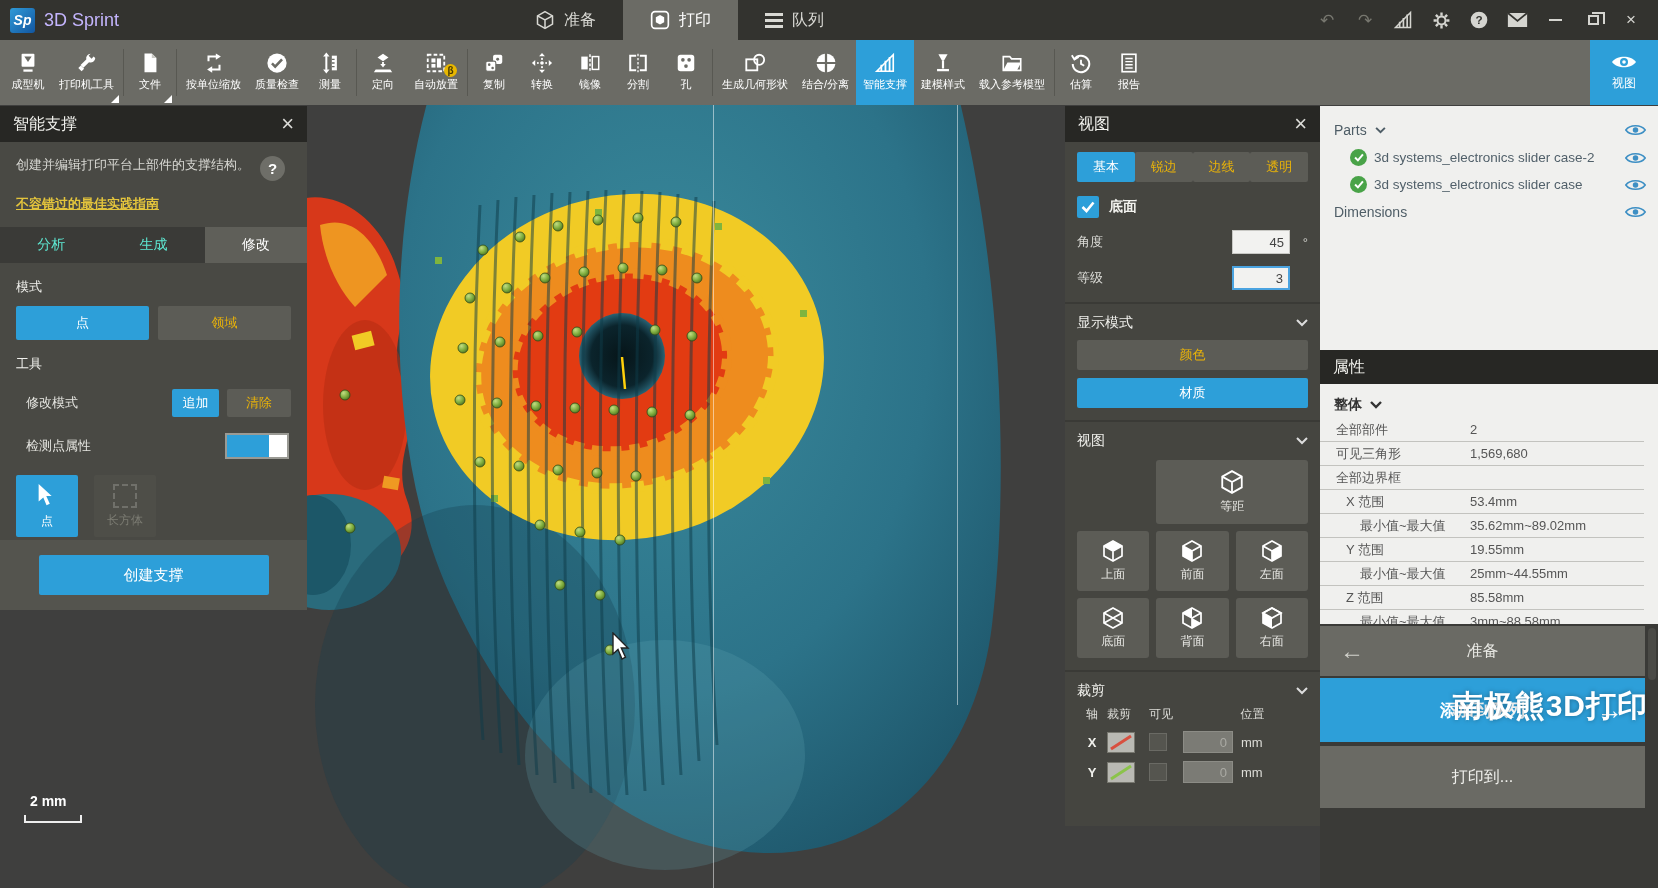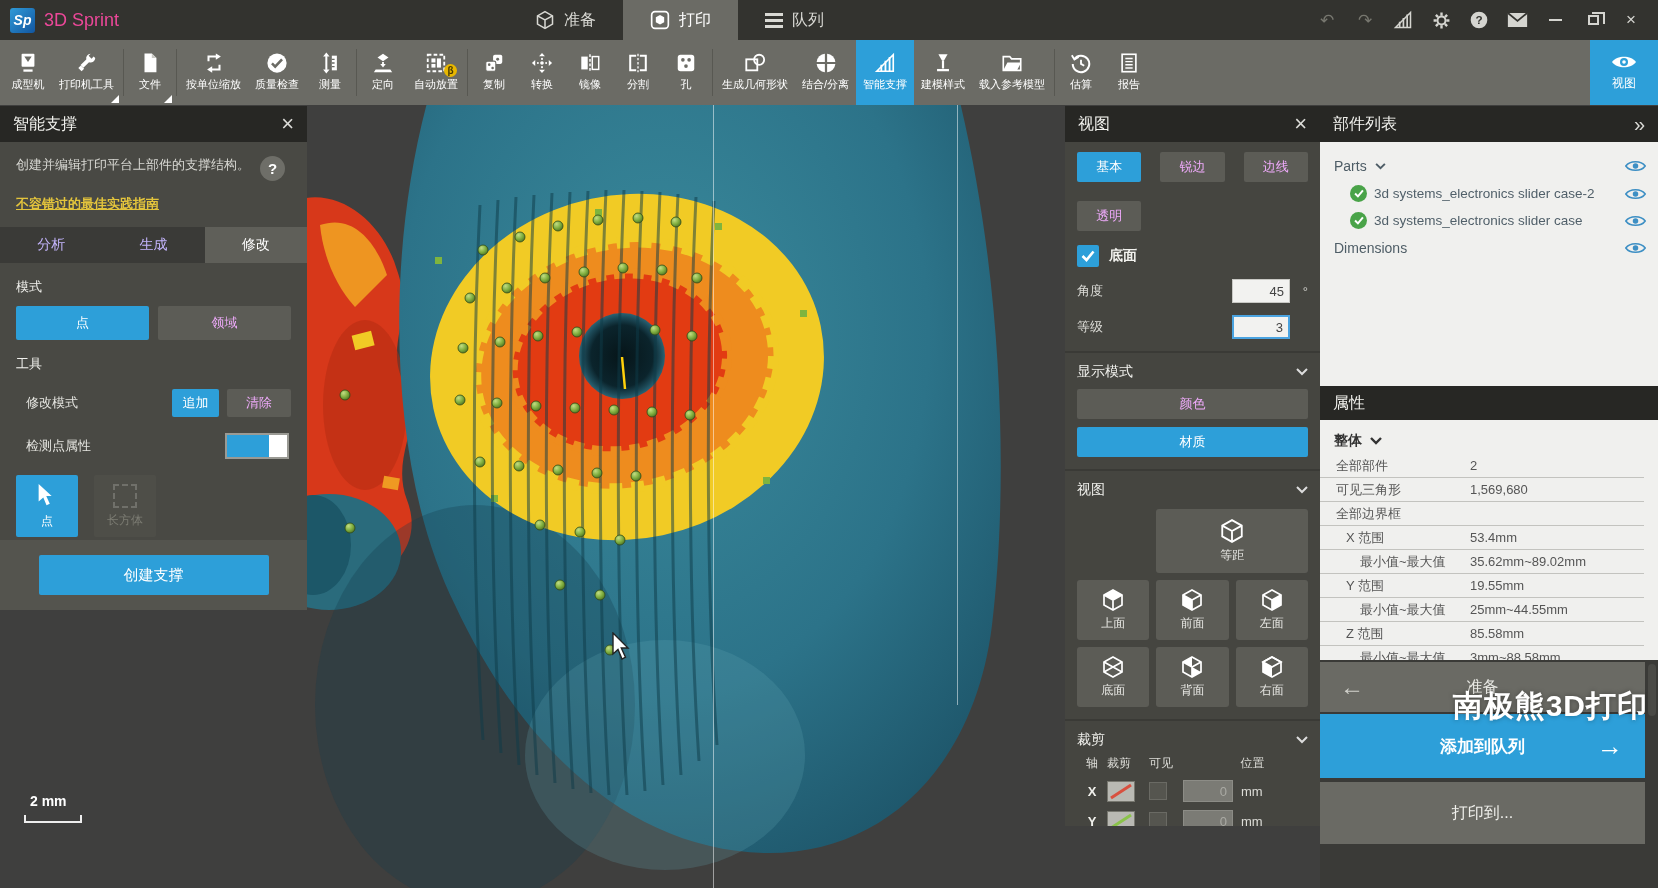--- a/index.html
+++ b/index.html
@@ -2,21 +2,21 @@
 <html><head>
 <meta charset="utf-8">
 <style>
   *{box-sizing:border-box;margin:0;padding:0;}
   body{font-family:"Liberation Sans","DejaVu Sans",sans-serif;background:#222;}
   .app{position:relative;width:1658px;height:888px;background:#414140;overflow:hidden;font-family:"Liberation Sans","DejaVu Sans",sans-serif;}
 
   
   .titlebar{position:absolute;top:0;left:0;right:0;height:40px;background:#33332f;display:flex;align-items:center;color:#e9e9e5;z-index:30;}
   .logo{width:25px;height:25px;margin:0 9px 0 10px;background:linear-gradient(135deg,#2f9ad8,#1256a0);border-radius:3px;color:#fff;font-weight:bold;font-style:italic;font-size:14px;display:flex;align-items:center;justify-content:center;}
-  .app-title{font-size:18px;color:#ec4899;}
+  .app-title{font-size:18px;color:#c4b5fd;}
   .tb-tabs{position:absolute;left:508px;top:0;bottom:0;display:flex;}
   .tb-tab{display:flex;align-items:center;gap:9px;padding:0 27px;font-size:16px;color:#d9d9d4;}
   .tb-tab.active{background:#6b6b65;color:#fff;font-family:Liberation Serif, serif;}
   .hamburger{display:flex;flex-direction:column;gap:3px;}
   .hamburger i{display:block;width:18px;height:3px;background:#d9d9d4;}
   .win-controls{margin-left:auto;display:flex;align-items:center;gap:4px;padding-right:10px;}
   .wc{width:34px;height:28px;display:flex;align-items:center;justify-content:center;font-size:17px;color:#d5d5d0;}
   .wc.dim{color:#77776f;}
   .wc .box{width:11px;height:10px;border:2px solid #d5d5d0;position:relative;}
   .wc .box:before{content:"";position:absolute;left:2px;top:-5px;width:11px;height:10px;border:2px solid #d5d5d0;border-left:none;border-bottom:none;}
@@ -37,31 +37,31 @@
   .vline{position:absolute;width:1px;background:rgba(255,255,255,.5);}
   .scalebar{position:absolute;left:24px;top:688px;color:#fff;}
   .scalebar .txt{font-size:14px;font-weight:bold;margin-left:6px;}
   .scalebar .bar{margin-top:6px;width:58px;height:8px;border-left:2px solid #eee;border-right:2px solid #eee;border-bottom:2px solid #eee;}
   .cursor{position:absolute;left:612px;top:527px;}
 
   
   .phead{height:36px;background:#272724;display:flex;align-items:center;padding:0 13px;color:#f2f2ee;font-size:16px;flex:none;}
   .phead .x{margin-left:auto;font-size:22px;color:#dcdcd8;line-height:1;}
   .phead .expand{margin-left:auto;font-size:20px;color:#dcdcd8;}
-  .btn{background:#5c5c56;color:#f0abfc;display:flex;align-items:center;justify-content:center;font-size:13px;border-radius:2px;}
+  .btn{background:#5c5c56;color:#eab308;display:flex;align-items:center;justify-content:center;font-size:13px;border-radius:2px;}
   .btn.blue{background:#2d9fd9;color:#fff;}
 
   
   .support{position:absolute;left:0;top:106px;width:307px;height:504px;background:#494944;z-index:20;display:flex;flex-direction:column;}
   .sp-body{padding:14px 16px 0;flex:1;}
   .sp-desc{display:flex;gap:10px;align-items:flex-start;color:#d8d8d3;font-size:13px;line-height:1.45;}
   .help-c{flex:none;width:25px;height:25px;border-radius:50%;background:#6e6e68;color:#fff;font-weight:bold;font-size:15px;display:flex;align-items:center;justify-content:center;}
   .sp-link{display:inline-block;margin-top:14px;color:#e3c43c;font-size:13px;font-weight:bold;text-decoration:underline;}
   .sp-tabs{display:flex;margin:14px -16px 0;height:36px;}
-  .sp-tab{flex:1;display:flex;align-items:center;justify-content:center;font-size:14px;background:#3a3a37;color:#c4b5fd;}
+  .sp-tab{flex:1;display:flex;align-items:center;justify-content:center;font-size:14px;background:#3a3a37;color:#5eead4;}
   .sp-tab.active{background:#5f5f59;color:#fff;}
   .sec-label{margin-top:15px;color:#f0f0ec;font-size:13px;}
   .mode-row{display:flex;gap:9px;margin-top:10px;}
   .mode-row .btn{flex:1;height:34px;}
   .kv-row{display:flex;align-items:center;margin-top:16px;}
   .kv-row .lbl{color:#e6e6e1;font-size:13px;padding-left:10px;flex:1;}
   .sm-btn{height:28px;width:47px;}
   .swatch{width:64px;height:26px;border:2px solid #9a9a94;display:flex;margin-right:2px;}
   .swatch .b{flex:2.4;background:#2d9fd9;}
   .swatch .w{flex:1;background:#fff;}
@@ -71,21 +71,21 @@
   .big-btn.disabled{background:#4e4e48;color:#7c7c73;}
   .dash-ic{width:24px;height:24px;border:2px dashed #70706a;}
   .sp-footer{background:#54544e;padding:15px 0;display:flex;justify-content:center;flex:none;}
   .create-btn{width:230px;height:40px;font-size:15px;}
 
   
   .viewpanel{position:absolute;left:1065px;top:106px;width:255px;height:720px;background:#454540;z-index:20;overflow:hidden;display:flex;flex-direction:column;}
   .vp-sec{padding:10px 12px 12px;border-top:1px solid #39, }
   .vp-sec{padding:10px 12px 12px;}
   .vp-sec + .vp-sec{border-top:2px solid #3a3a36;}
-  .shade-grid{display:grid;grid-template-columns:1fr 1fr 1fr;gap:19px;}
+  .shade-grid{display:grid;grid-template-columns:1fr 1fr 1fr 1fr;gap:0;}
   .shade-grid .btn{height:30px;}
   .chk-row{display:flex;align-items:center;gap:10px;margin-top:14px;}
   .chk{width:22px;height:22px;background:#2d9fd9;border-radius:2px;display:flex;align-items:center;justify-content:center;}
   .chk-lbl{color:#f2f2ee;font-size:14px;font-weight:bold;}
   .num-row{display:flex;align-items:center;margin-top:12px;}
   .num-row .lbl{color:#ddddd8;font-size:13px;flex:1;}
   .num{width:58px;height:24px;background:#f2f2f0;border:1px solid #c8c8c4;color:#444;font-size:13px;text-align:right;padding:0 5px;font-family:"Liberation Sans",sans-serif;}
   .num.focus{border:2px solid #4aa3e0;}
   .unit{width:18px;color:#cfcfca;font-size:13px;text-align:right;}
   .sec-head{display:flex;align-items:center;color:#f0f0ec;font-size:14px;}
@@ -775,24 +775,20 @@
           <span class="c-chk"></span>
           <input class="c-num" value="0" style="">
           <span class="c-unit">mm</span>
         </div>
 
       </div>
     </div>
   </div>
 
   <div class="rightcol">
-    <div class="phead">
-      <span>部件列表</span>
-      <span class="expand">»</span>
-    </div>
 
     <div class="light parts-body">
       <div class="prow-top">
         <span>Parts</span>
         <span style="margin-left:8px;">
             <svg width="11" height="7" viewBox="0 0 12 8">
               <path d="M1 1l5 5 5-5" stroke="#4e5d66" stroke-width="2.2" fill="none"></path>
             </svg>
           </span>
         <span class="eye">

